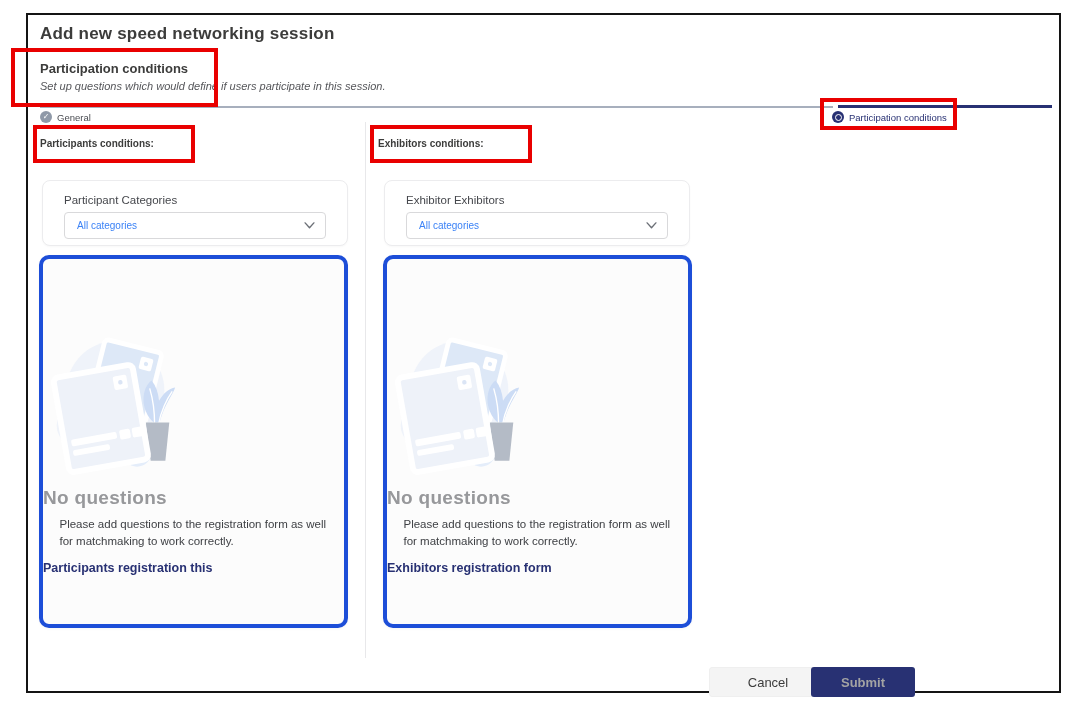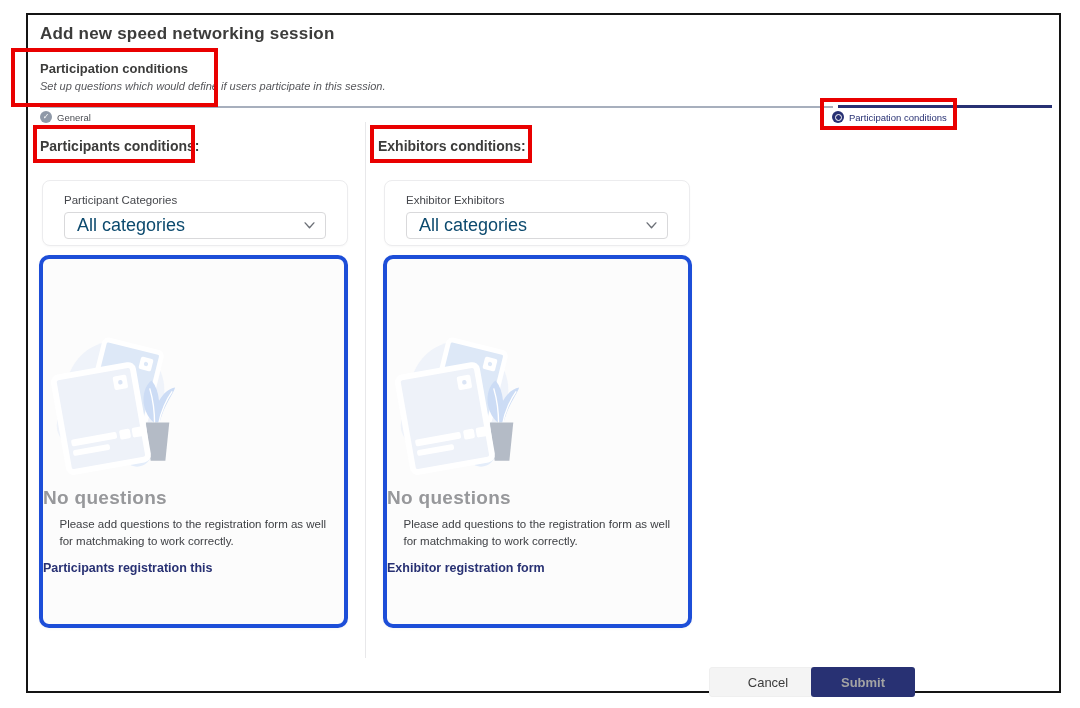--- a/index.html
+++ b/index.html
@@ -18,31 +18,31 @@
   .step.general { left:40px; }
   .step.participation { left:832px; }
   .step-dot-done { width:12px; height:12px; border-radius:50%; background:#8f99a8; color:#fff; font-size:8px; display:flex; align-items:center; justify-content:center; line-height:1; }
   .step-dot-active { width:12px; height:12px; border-radius:50%; background:#283173; position:relative; }
   .step-dot-active::after { content:''; position:absolute; inset:2.5px; border:1.5px solid #fff; border-radius:50%; }
   .step-label { font-size:9.5px; color:#4a4c52; }
   .step.participation .step-label { color:#283173; }
 
   .col-divider { position:absolute; left:365px; top:122px; width:1px; height:536px; background:#e8e8ea; }
 
-  .col-heading { position:absolute; top:138px; font-size:14px; font-weight:bold; color:#3c3c3b; }
+  .col-heading { position:absolute; top:138px; font-size:10px; font-weight:bold; color:#3c3c3b; }
   .col-heading.left { left:40px; }
   .col-heading.right { left:378px; }
 
   
   .cat-card { position:absolute; top:180px; width:306px; height:66px; background:#fff; border:1px solid #ececee; border-radius:8px; box-shadow:0 1px 2px rgba(0,0,0,.03); padding:13px 21px 4px 21px; }
   .cat-card.left { left:42px; }
   .cat-card.right { left:384px; }
   .cat-label { font-size:11.5px; color:#45474c; }
   .select { margin-top:6px; height:27px; border:1px solid #d9d9db; border-radius:4px; background:#fff; display:flex; align-items:center; justify-content:space-between; padding:0 10px 0 12px; cursor:pointer; }
-  .select-value { font-size:18px; color:#0c4a6e; }
+  .select-value { font-size:10px; color:#3b82f6; }
   .chev { width:11px; height:7px; }
 
   
   .empty-card { position:absolute; top:255px; width:309px; height:373px; background:#fcfcfc; border:4px solid #1d4ed8; border-radius:10px; box-shadow:0 1px 3px rgba(0,0,0,.04); text-align:left; }
   .empty-card.left { left:39px; }
   .empty-card.right { left:383px; }
   .illus { margin-top:72px; }
   .empty-title { margin-top:4px; font-size:19px; font-weight:bold; color:#97989b; letter-spacing:.3px; }
   .empty-msg { margin:7px auto 0 auto; width:268px; font-size:11.5px; line-height:1.45; color:#3f4145; }
   .empty-link { display:inline-block; margin-top:12px; font-size:12.5px; font-weight:bold; color:#283173; text-decoration:none; cursor:pointer; }
@@ -154,21 +154,21 @@
       <rect x="78" y="49" width="14" height="14" rx="2" fill="#ffffff"></rect>
       <circle cx="85" cy="56" r="2.3" fill="#dbe5f5"></circle>
       <rect x="25" y="105" width="47" height="7" rx="2" fill="#ffffff"></rect>
       <rect x="25" y="116" width="38" height="6" rx="2" fill="#ffffff"></rect>
       <rect x="75" y="104" width="11" height="10" rx="2" fill="#ffffff"></rect>
       <rect x="88" y="104" width="11" height="10" rx="2" fill="#ffffff"></rect>
     </g>
   </svg>
   <div class="empty-title">No questions</div>
   <div class="empty-msg">Please add questions to the registration form as well for matchmaking to work correctly.</div>
-  <a class="empty-link">Exhibitor registration form</a>
+  <a class="empty-link">Exhibitors registration form</a>
 </div>
 
 <button class="btn btn-cancel">Cancel</button>
 <button class="btn btn-submit">Submit</button>
 
 <div class="anno anno-header"></div>
 <div class="anno anno-step"></div>
 <div class="anno anno-part"></div>
 <div class="anno anno-exhib"></div>
 

